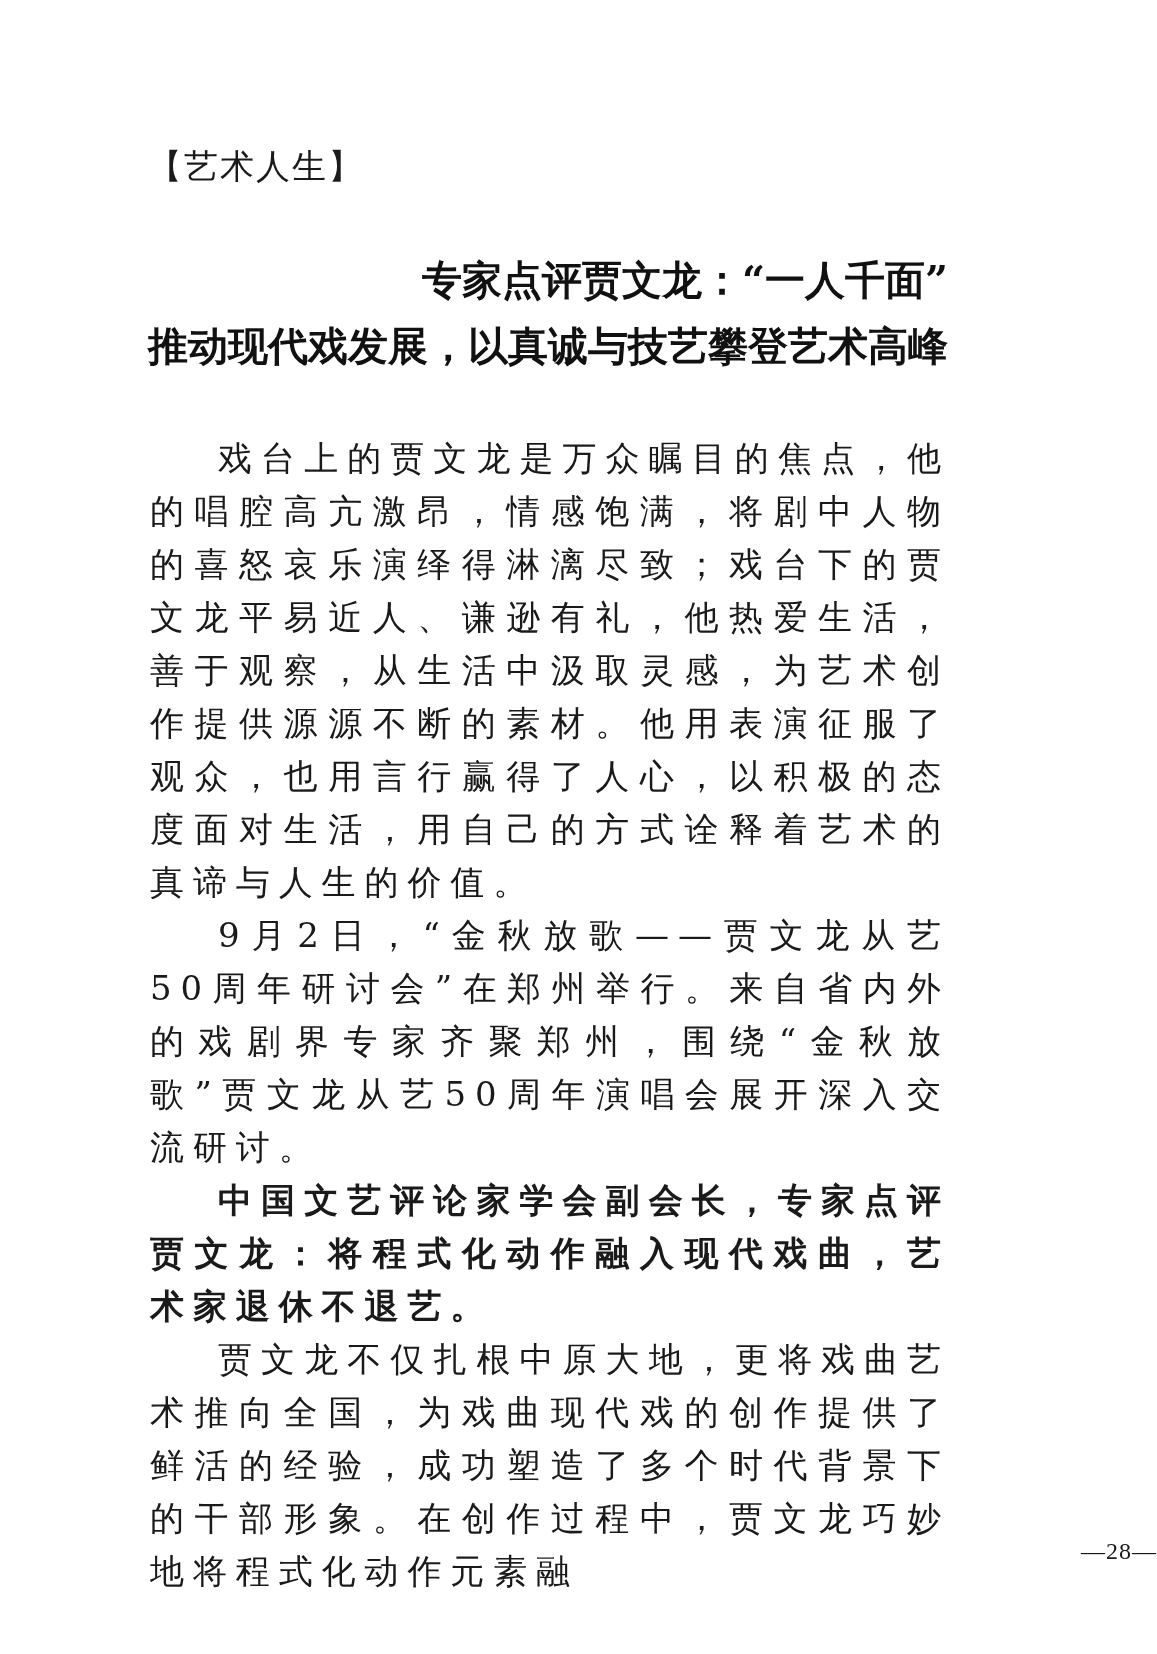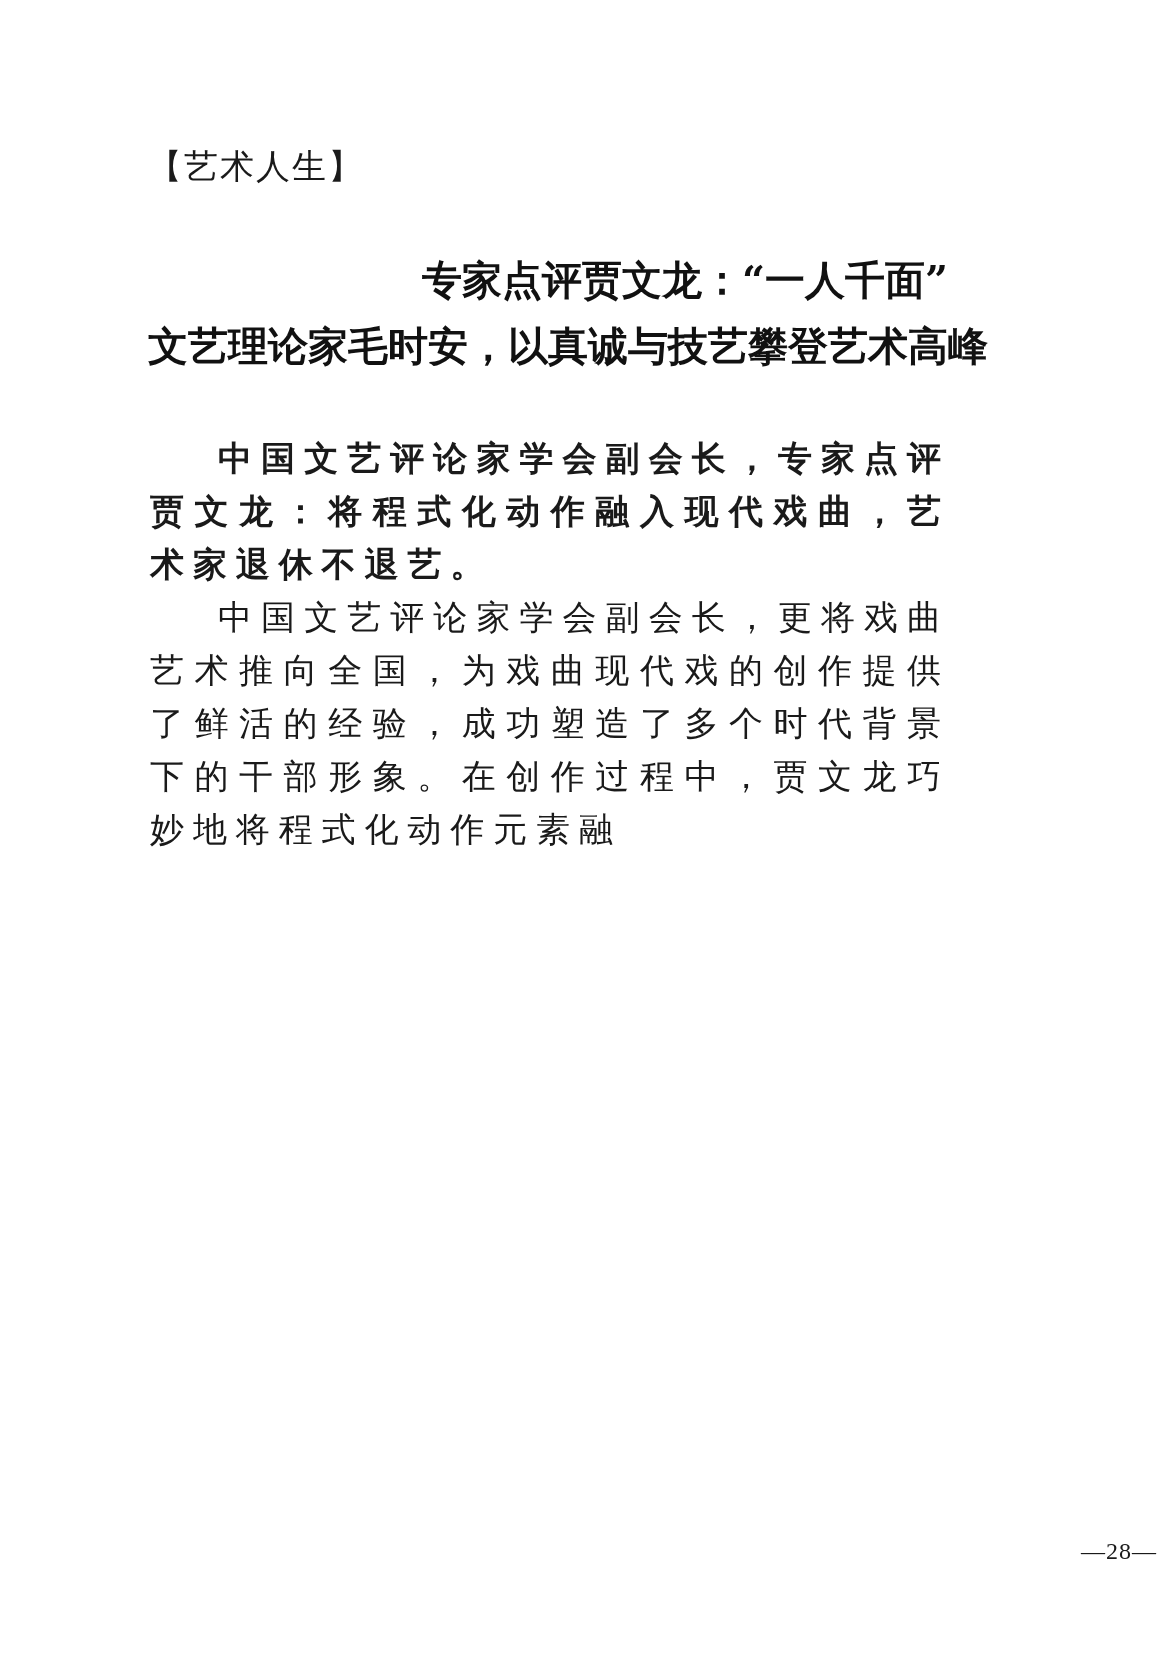--- a/index.html
+++ b/index.html
@@ -76,21 +76,23 @@
       letter-spacing: 1px;
     }
   </style>
 </head>
 <body>
 
 <div class="page">
   <div class="section-tag">【艺术人生】</div>
 
   <div class="title line1">专家点评贾文龙：“一人千面”</div>
-  <div class="title line2">文艺理论家毛时安，以真诚与技艺攀登艺术高峰</div>
+  <div class="title line2">推动现代戏发展，以真诚与技艺攀登艺术高峰</div>
 
   <div class="body-text">
+    <p>戏台上的贾文龙是万众瞩目的焦点，他的唱腔高亢激昂，情感饱满，将剧中人物的喜怒哀乐演绎得淋漓尽致；戏台下的贾文龙平易近人、谦逊有礼，他热爱生活，善于观察，从生活中汲取灵感，为艺术创作提供源源不断的素材。他用表演征服了观众，也用言行赢得了人心，以积极的态度面对生活，用自己的方式诠释着艺术的真谛与人生的价值。</p>
+    <p>9月2日，“金秋放歌——贾文龙从艺50周年研讨会”在郑州举行。来自省内外的戏剧界专家齐聚郑州，围绕“金秋放歌”贾文龙从艺50周年演唱会展开深入交流研讨。</p>
     <p class="bold">中国文艺评论家学会副会长，专家点评贾文龙：将程式化动作融入现代戏曲，艺术家退休不退艺。</p>
-    <p>中国文艺评论家学会副会长，更将戏曲艺术推向全国，为戏曲现代戏的创作提供了鲜活的经验，成功塑造了多个时代背景下的干部形象。在创作过程中，贾文龙巧妙地将程式化动作元素融</p>
+    <p>贾文龙不仅扎根中原大地，更将戏曲艺术推向全国，为戏曲现代戏的创作提供了鲜活的经验，成功塑造了多个时代背景下的干部形象。在创作过程中，贾文龙巧妙地将程式化动作元素融</p>
   </div>
 
   <div class="page-number">—28—</div>
 </div>
 
 </body></html>

